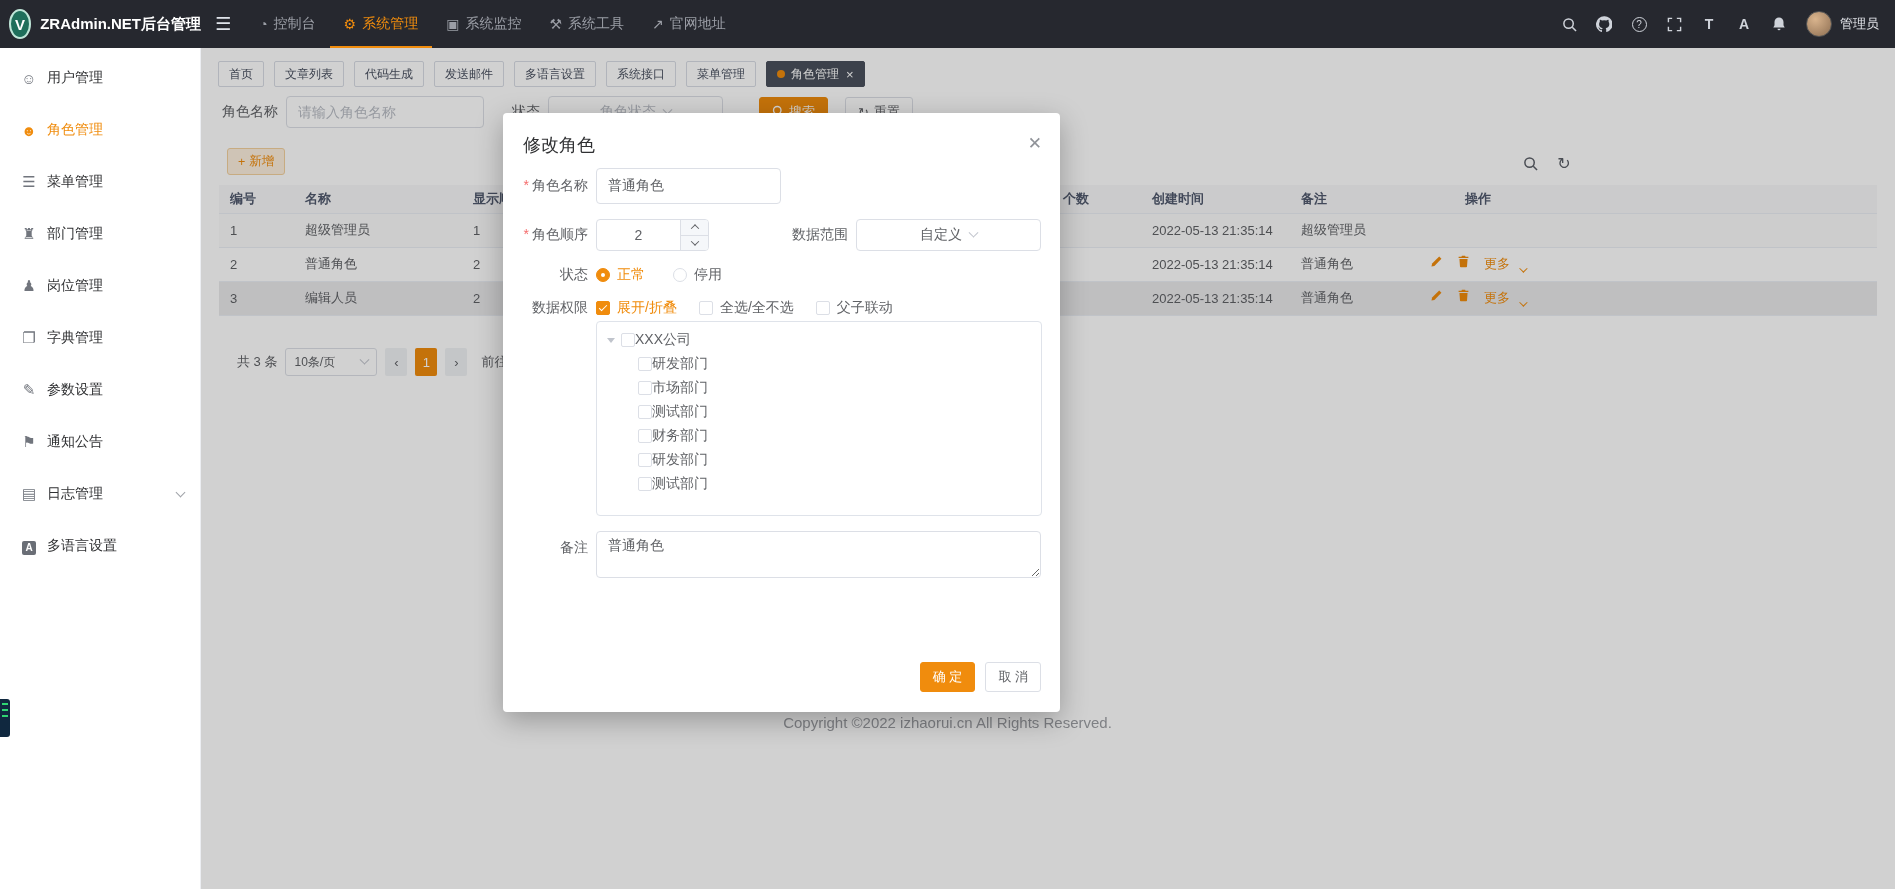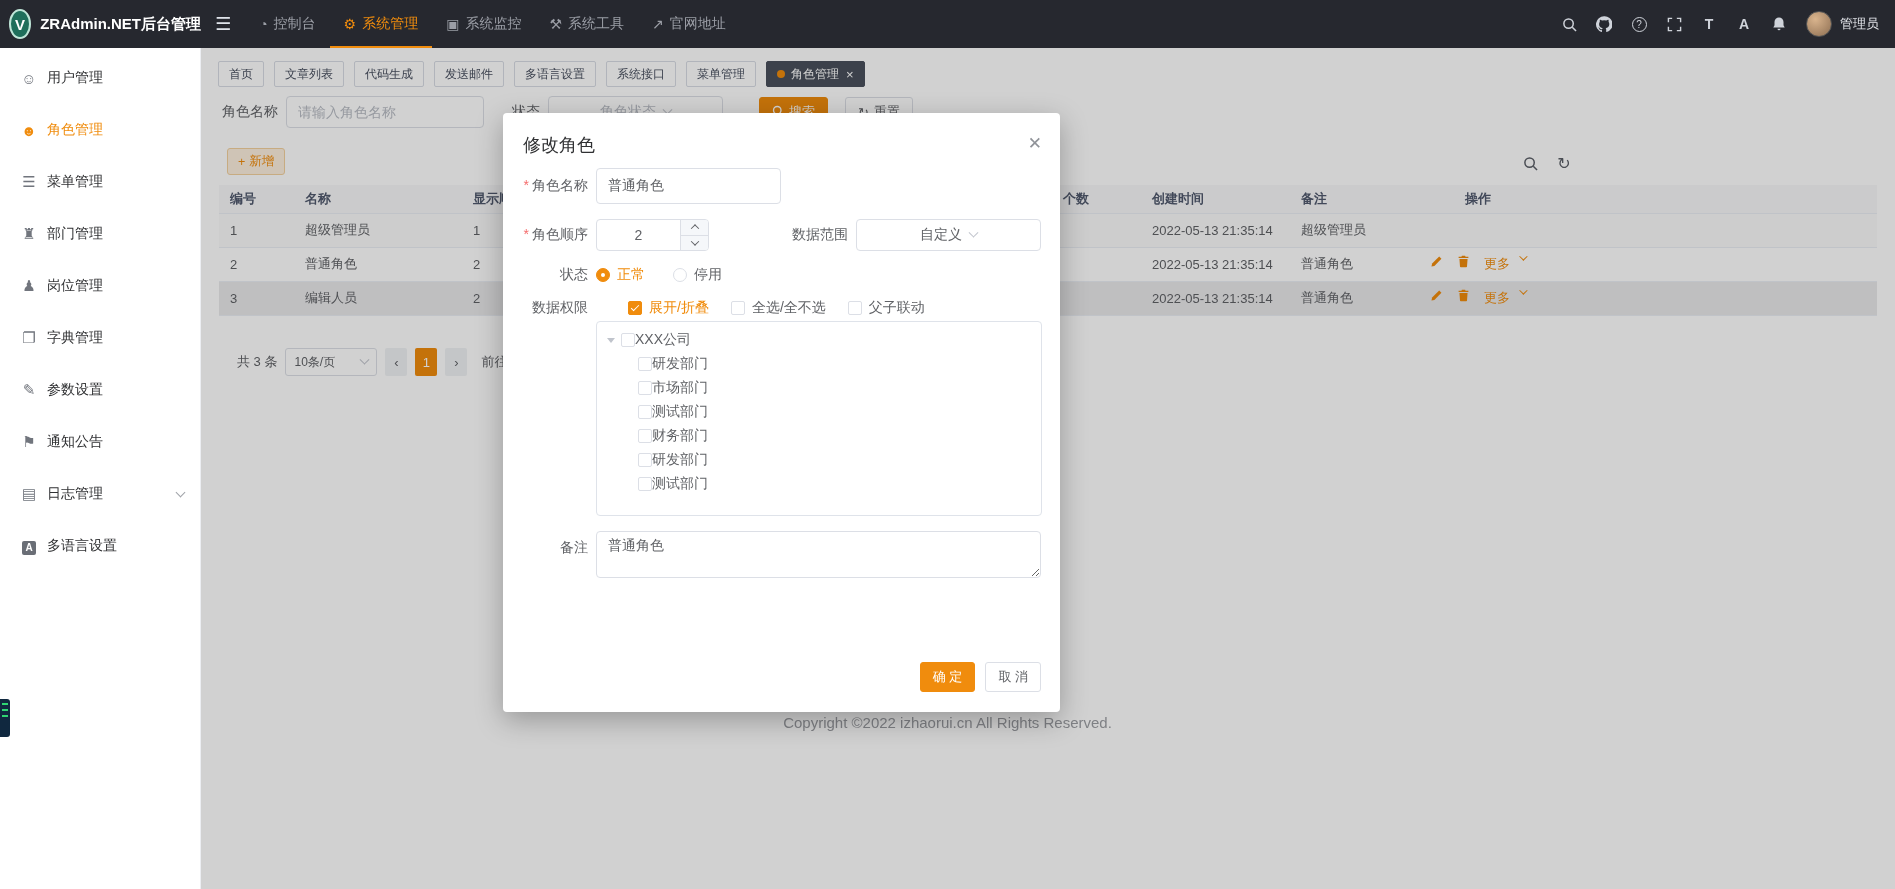--- a/index.html
+++ b/index.html
@@ -75,21 +75,21 @@
 
   
   .tablewrap { position:absolute; left:18px; top:97px; }
   table { border-collapse:collapse; table-layout:fixed; width:1658px; font-size:13px; }
   th { background:#f8f8f9; color:#515a6e; font-weight:bold; height:28px; text-align:left; padding:0 11px; border-bottom:1px solid #ebeef5; }
   th.op-h { padding-left:35px; }
   td { height:34px; padding:0 11px; color:#606266; border-bottom:1px solid #ebeef5; white-space:nowrap; overflow:hidden; }
   tbody tr:nth-child(odd) td { background:#fafafa; }
   tbody tr.selected td { background:#e9e9eb; }
   td.ops { padding-left:0; }
-  .op { color:var(--accent); margin-right:14px; display:inline-flex; align-items:flex-start; gap:7px; cursor:pointer; font-size:13px; }
+  .op { color:var(--accent); margin-right:14px; display:inline-flex; align-items:flex-end; gap:7px; cursor:pointer; font-size:13px; }
   .op svg { display:block; }
   .caret-sm { width:6px; height:6px; border-right:1.3px solid var(--accent); border-bottom:1.3px solid var(--accent);
               transform:rotate(45deg) translateY(-2px); display:inline-block; margin-left:2px; }
 
   
   .pagination { position:absolute; left:36px; top:260px; display:flex; align-items:center; font-size:13px; color:#606266; }
   .pg-total { margin-right:8px; }
   .pg-size { width:92px; height:28px; border:1px solid #dcdfe6; border-radius:3px; display:flex; align-items:center;
              justify-content:space-between; padding:0 8px; font-size:12px; color:#606266; cursor:pointer; margin-right:8px; background:#fff; }
   .pg-btn { width:22px; height:28px; border:none; background:#f0f2f5; border-radius:2px; color:#606266;
@@ -483,21 +483,21 @@
               <span class="r-lb">正常</span>
             </label>
             <label class="radio">
               <span class="r-dot"></span>
               <span class="r-lb">停用</span>
             </label>
           </div>
       </div>
       <div class="fr tight">
         <label class="fr-label">数据权限</label>
-        <div id="permChecks" style="display:flex;align-items:center;margin-left:32px;">
+        <div id="permChecks" style="display:flex;align-items:center;">
             <label class="cbx on">
               <span class="c-box on"></span>
               <span class="c-lb">展开/折叠</span>
             </label>
             <label class="cbx">
               <span class="c-box"></span>
               <span class="c-lb">全选/全不选</span>
             </label>
             <label class="cbx">
               <span class="c-box"></span>

